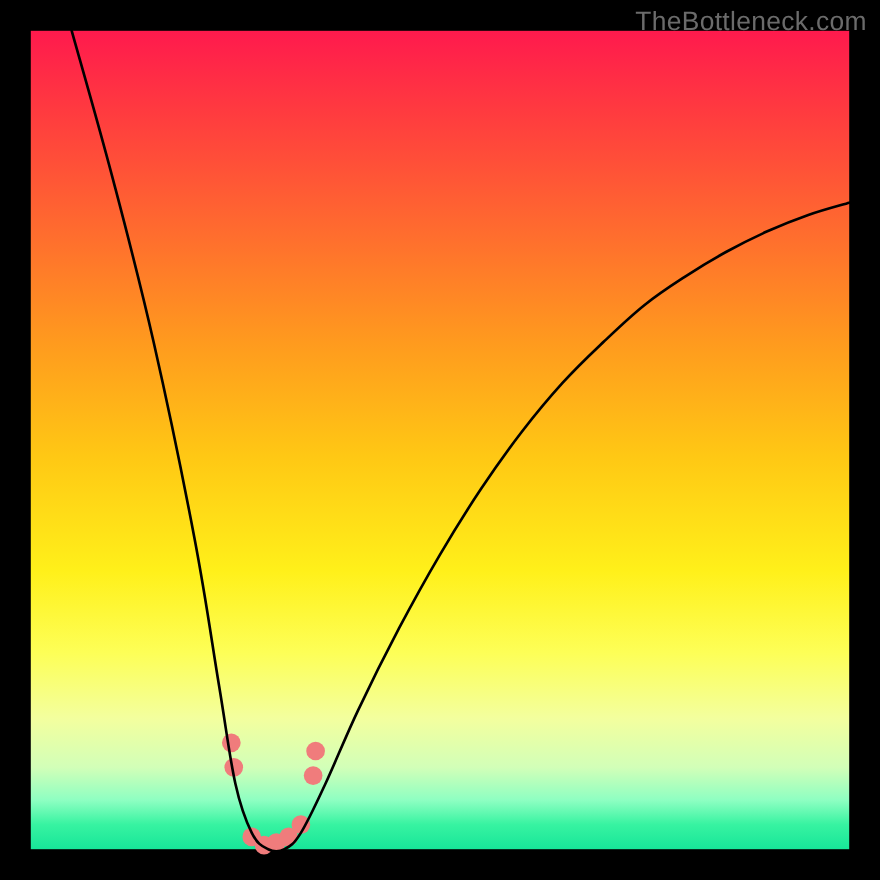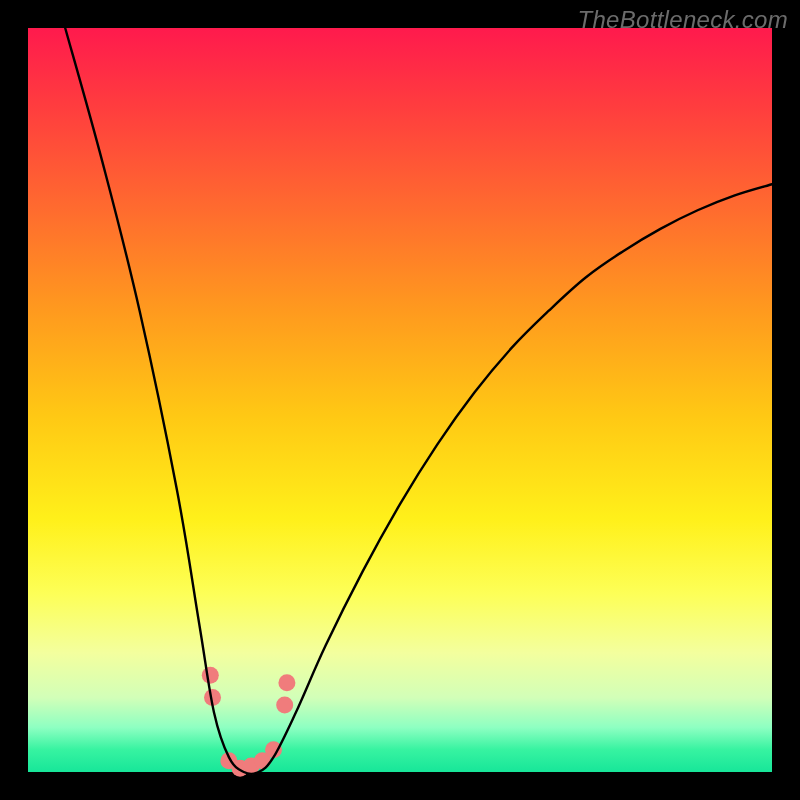--- a/index.html
+++ b/index.html
@@ -11,21 +11,20 @@
     background: #000;
     font-family: Arial, Helvetica, sans-serif;
   }
   .frame {
     position: absolute;
     left: 0;
     top: 0;
     width: 800px;
     height: 800px;
     background: #000;
-    font-style: italic;
   }
   .plot-area {
     position: absolute;
     left: 28px;
     top: 28px;
     width: 744px;
     height: 744px;
     background: linear-gradient(to bottom,
       #ff1a4d 0%,
       #ff3b3f 10%,

